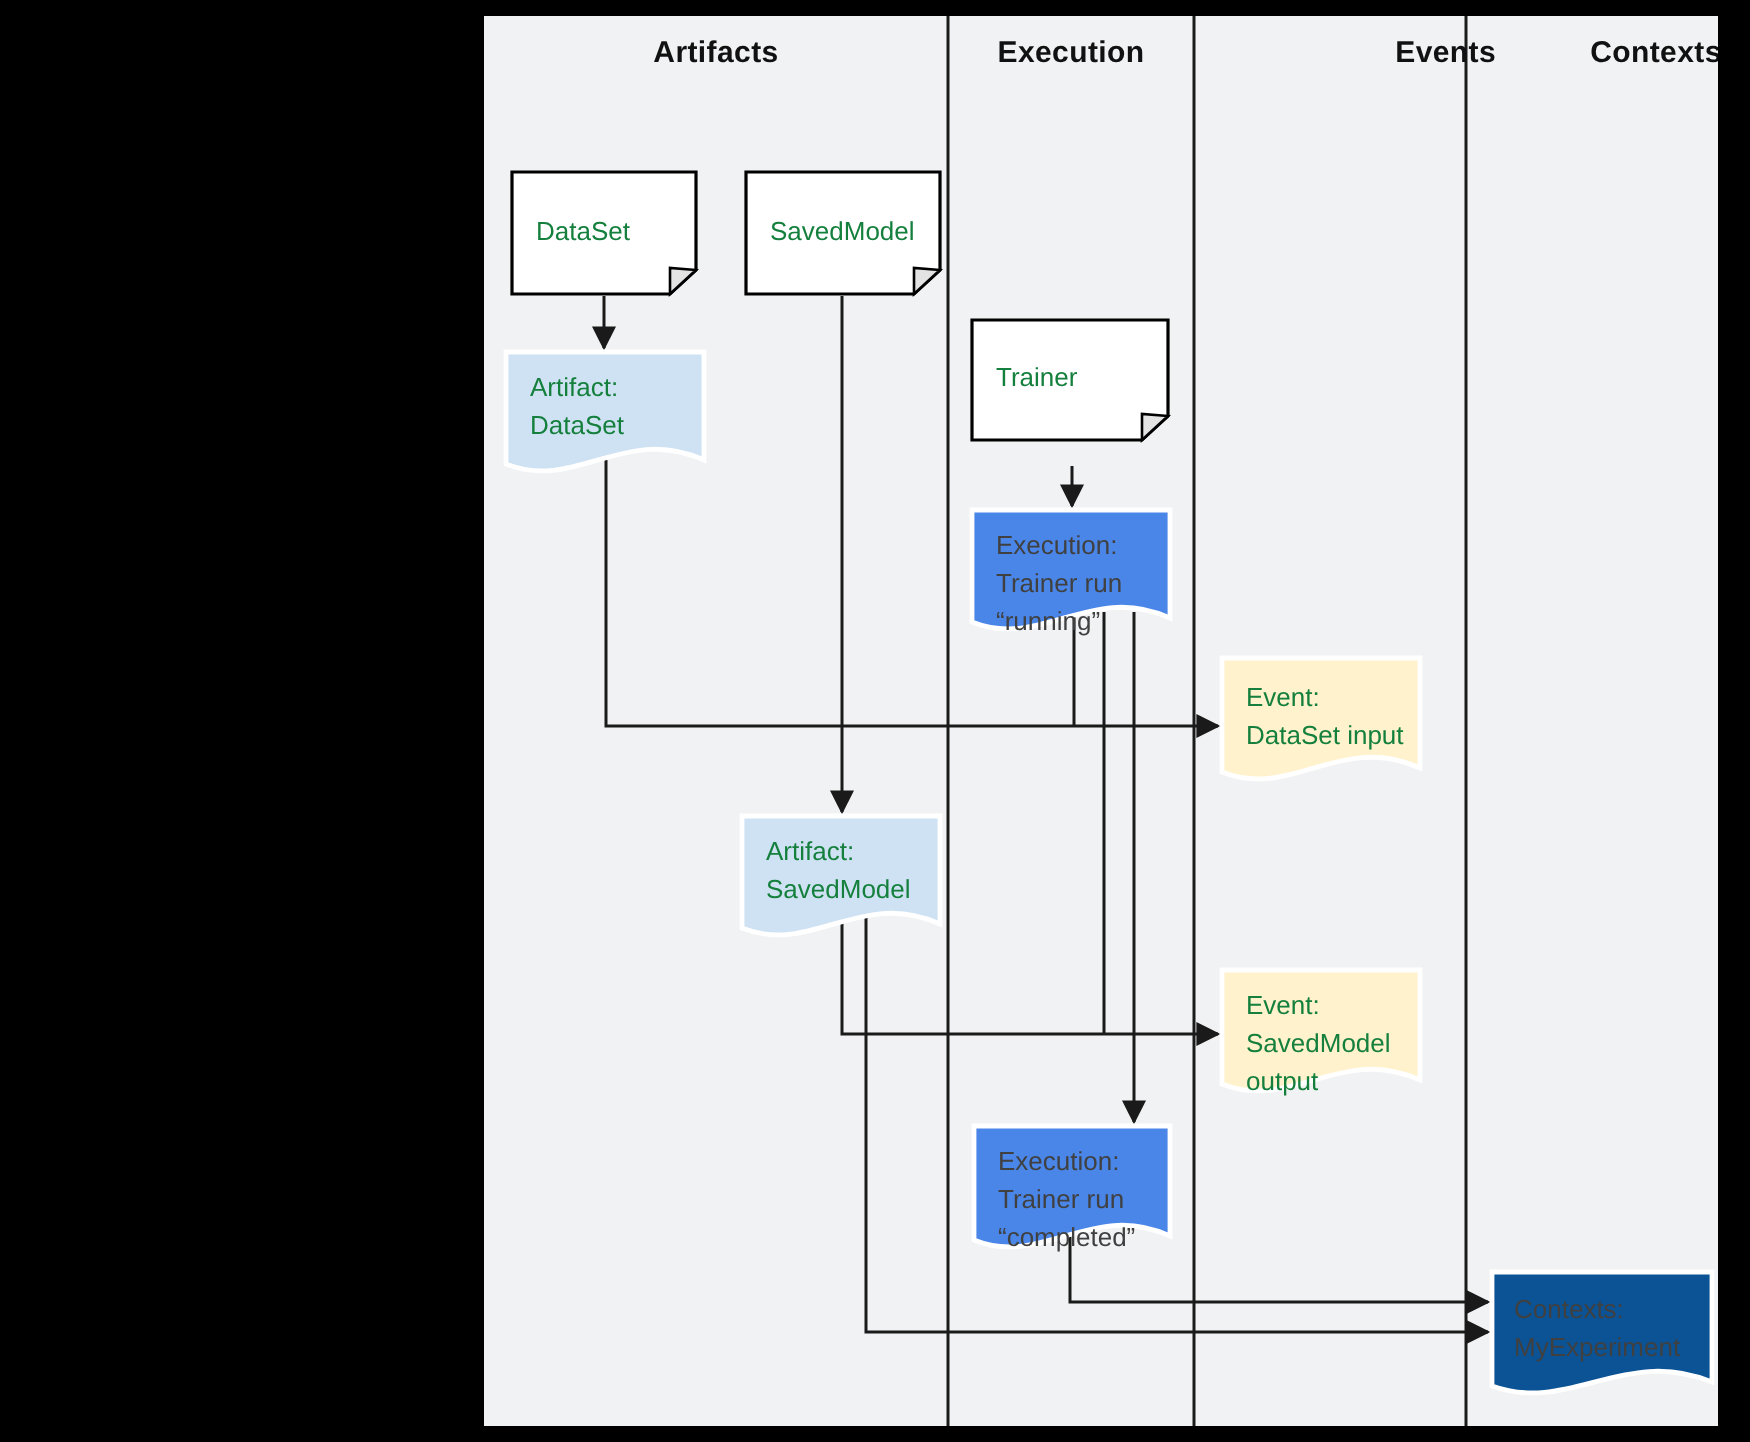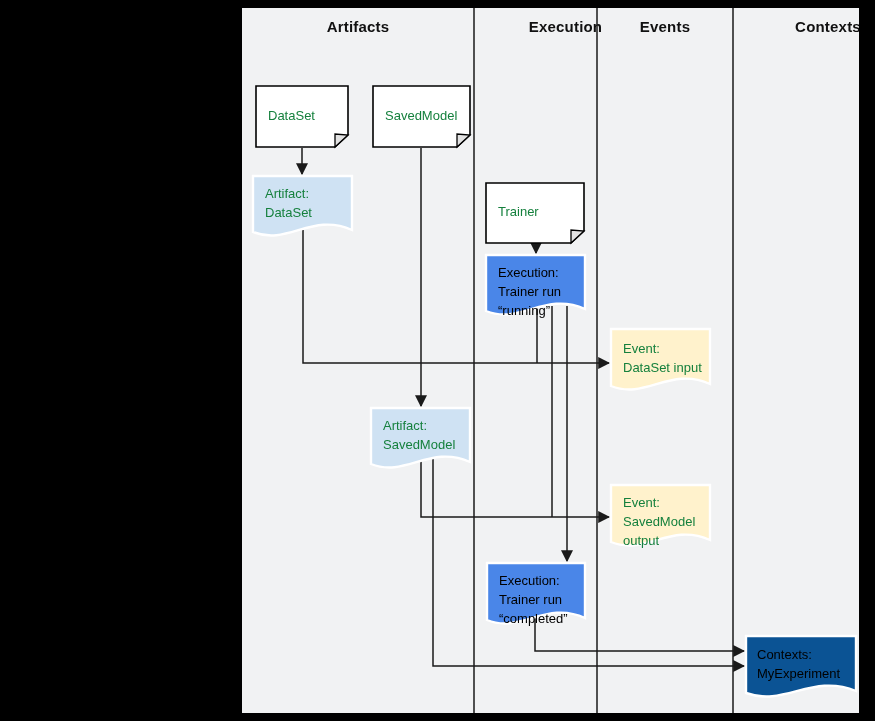--- a/index.html
+++ b/index.html
@@ -3,28 +3,28 @@
 <meta charset="utf-8">
 <style>
   html,body{margin:0;padding:0;background:#000;}
   .stage{position:relative;width:859px;height:721px;background:#000;overflow:hidden;
          font-family:Liberation Sans, sans-serif;}
   .canvas{position:absolute;left:242px;top:8px;width:621px;height:705px;background:#f1f2f3;}
   .wires{position:absolute;left:0;top:0;width:621px;height:705px;}
   .col-header{position:absolute;top:10px;text-align:center;font-size:15px;font-weight:bold;
               color:#111;letter-spacing:.2px;}
   .hdr-artifacts{left:0;width:232px;}
-  .hdr-execution{left:232px;width:123px;padding-left:30px;}
-  .hdr-events{left:355px;width:136px;}
+  .hdr-execution{left:232px;width:123px;}
+  .hdr-events{left:370px;width:136px;text-align:right;}
   .hdr-contexts{left:493px;width:130px;padding-left:28px;}
   .node{position:absolute;}
   .node svg{position:absolute;left:0;top:0;overflow:visible;}
   .label{position:relative;white-space:pre-line;font-size:13px;line-height:19px;color:#15803d;}
   .doc-label{padding:8px 6px 0 12px;}
-  .light-text{color:#000000;}
+  .light-text{color:#404040;}
   .note-label{padding:21px 6px 0 13px;}
   .ctx-label{padding:9px 4px 0 11px;}
 </style>
 </head>
 <body>
 
 <div class="stage">
   <div class="canvas">
 
     <svg class="wires" viewBox="0 0 621 705">
@@ -65,21 +65,21 @@
     </div>
 
     <div class="node" style="left:130px;top:77px;width:99px;height:63px">
       <svg width="99" height="63">
         <polygon points="1,1 98,1 98,50 85,62 1,62" fill="#ffffff" stroke="#000" stroke-width="1.6"></polygon>
         <path d="M85,62 L85,49 L98,50 Z" fill="#e3e3e3" stroke="#000" stroke-width="1.3"></path>
       </svg>
       <div class="label note-label">SavedModel</div>
     </div>
 
-    <div class="node" style="left:243px;top:174px;width:100px;height:62px">
+    <div class="node" style="left:243px;top:151px;width:100px;height:62px">
       <svg width="100" height="62">
         <polygon points="1,1 99,1 99,49 86,61 1,61" fill="#ffffff" stroke="#000" stroke-width="1.6"></polygon>
         <path d="M86,61 L86,48 L99,49 Z" fill="#e3e3e3" stroke="#000" stroke-width="1.3"></path>
       </svg>
       <div class="label note-label" style="padding-top:20px">Trainer</div>
     </div>
 
     <div class="node" style="left:11px;top:168px;width:99px;height:66px">
       <svg width="99" height="70">
         <path d="M0,0 L99,0 L99,54 C59,36 35,70 0,56 Z" fill="#cfe2f3" stroke="#ffffff" stroke-width="2.4"></path>

